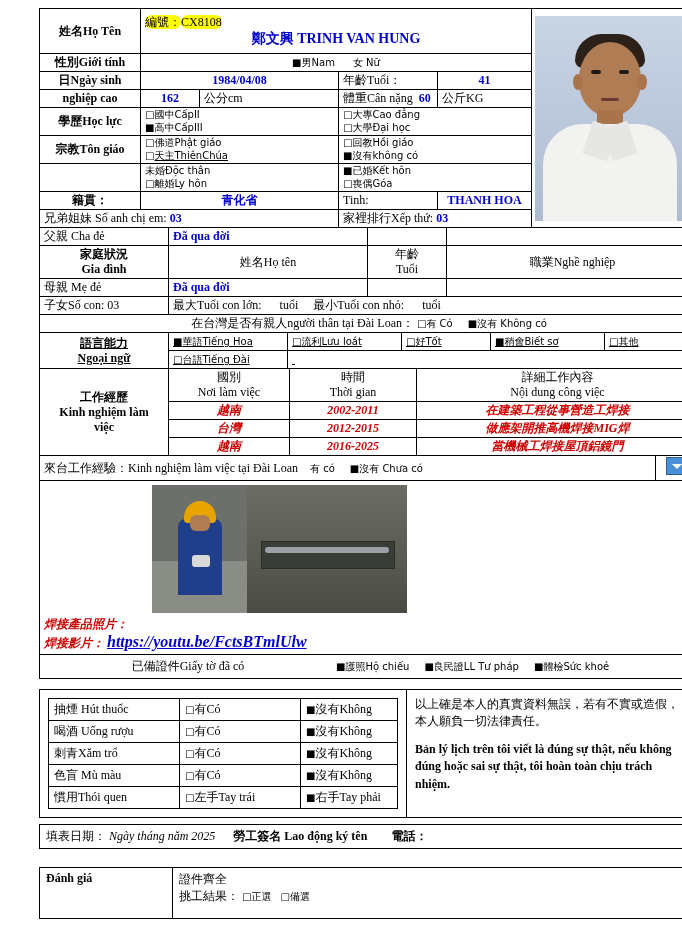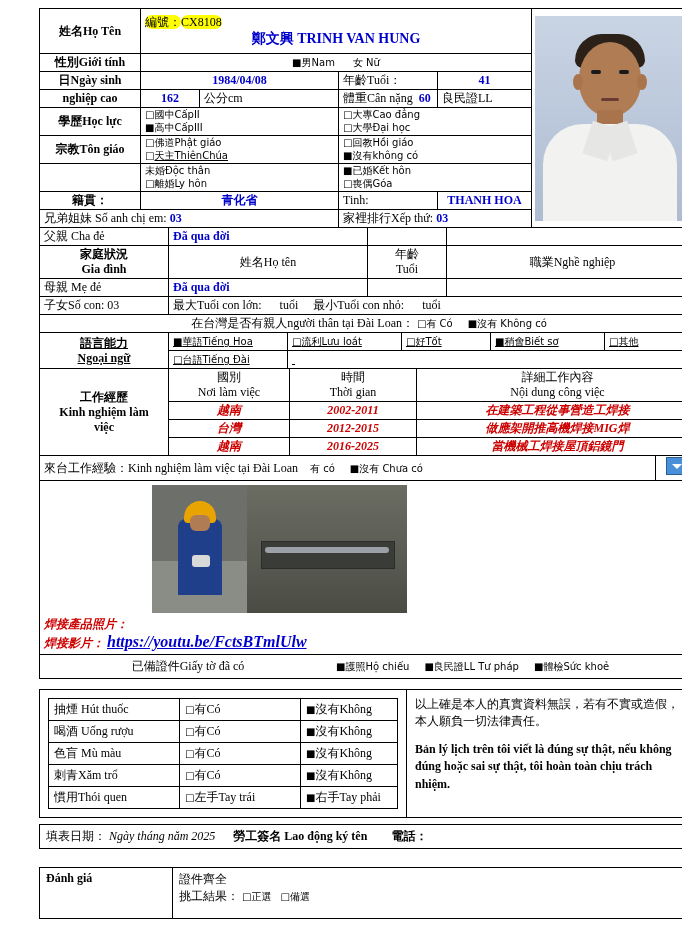--- a/index.html
+++ b/index.html
@@ -101,21 +101,21 @@
       <td class="ctr blue">41</td>
     </tr>
 
     <tr>
       <td class="lbl">nghiệp cao</td>
       <td class="ctr blue" style="width:50px;">162</td>
       <td style="width:130px;">公分cm</td>
       <td>
         <span>體重Cân nặng</span> &nbsp;<span class="blue">60</span>
       </td>
-      <td>良民證LL</td>
+      <td>公斤KG</td>
     </tr>
 
     <tr>
       <td class="lbl">學歷Học lực</td>
       <td colspan="2">
         <div class="cb">□<span>國中CấpII</span></div>
         <div class="cb">■<span>高中CấpIII</span></div>
       </td>
       <td colspan="2">
         <div class="cb">□<span>大專Cao đẳng</span></div>
@@ -349,26 +349,26 @@
             <td style="width:120px;">抽煙 Hút thuốc</td>
             <td style="width:110px;"><span class="cb">□</span><span>有Có</span></td>
             <td><span class="cb">■</span><span>沒有Không</span></td>
           </tr>
           <tr>
             <td>喝酒 Uống rượu</td>
             <td><span class="cb">□</span><span>有Có</span></td>
             <td><span class="cb">■</span><span>沒有Không</span></td>
           </tr>
           <tr>
-            <td>色盲 Mù màu</td>
+            <td>刺青Xăm trổ</td>
             <td><span class="cb">□</span><span>有Có</span></td>
             <td><span class="cb">■</span><span>沒有Không</span></td>
           </tr>
           <tr>
-            <td>刺青Xăm trổ</td>
+            <td>色盲 Mù màu</td>
             <td><span class="cb">□</span><span>有Có</span></td>
             <td><span class="cb">■</span><span>沒有Không</span></td>
           </tr>
           <tr>
             <td>慣用Thói quen</td>
             <td><span class="cb">□</span><span>左手Tay trái</span></td>
             <td><span class="cb">■</span><span>右手Tay phải</span></td>
           </tr>
         </tbody>
             </table>

